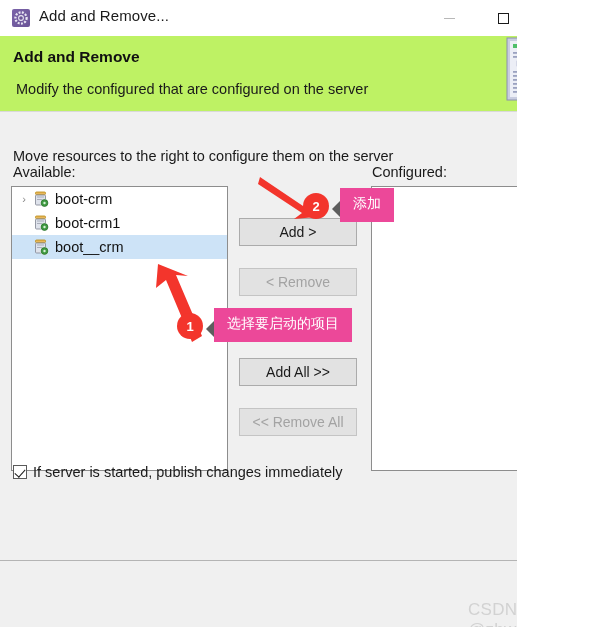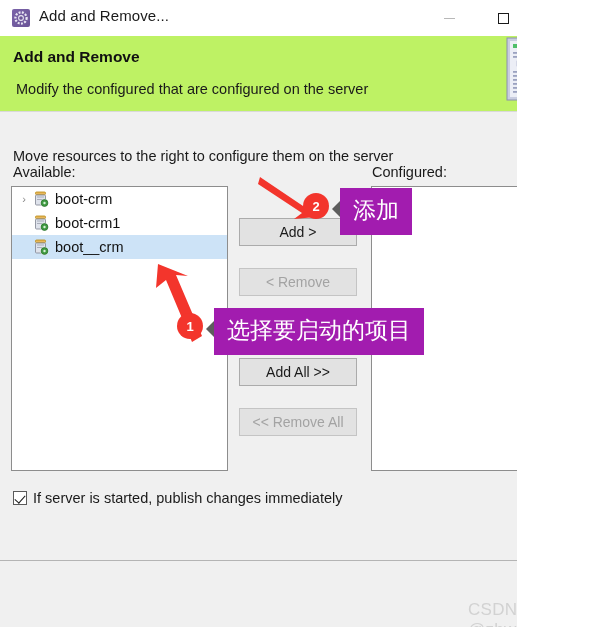--- a/index.html
+++ b/index.html
@@ -130,21 +130,21 @@
     text-align: right;
   }
   .btn.disabled { color: #a3a3a3; border-color: #c4c4c4; background: #e2e2e2; }
   .btn.add { top: 106px; }
   .btn.remove { top: 156px; }
   .btn.addall { top: 246px; }
   .btn.removeall { top: 296px; }
 
   
   .checkrow {
-    position: absolute; left: 13px; top: 378px;
+    position: absolute; left: 13px; top: 352px;
     display: flex; align-items: center;
   }
   .checkbox {
     width: 14px; height: 14px; border: 1px solid #5a5a5a;
     background: #ffffff; position: relative; flex: none; margin-right: 6px;
   }
   .checkbox:after {
     content: ""; position: absolute; left: 3px; top: 1px;
     width: 5px; height: 9px;
     border-right: 1.6px solid #1a1a1a; border-bottom: 1.6px solid #1a1a1a;
@@ -167,22 +167,22 @@
     position: absolute; width: 26px; height: 26px; border-radius: 50%;
     background: #f3352c;
     color: #ffffff; font-size: 13px; font-weight: bold;
     display: flex; align-items: center; justify-content: center;
     z-index: 30;
   }
   .anno-badge.one { left: 177px; top: 313px; }
   .anno-badge.two { left: 303px; top: 193px; }
 
   .tip {
-    position: absolute; background: #a21caf; color: #ffffff;
-    font-size: 23px; padding: 7px 13px 9px 13px;
+    position: absolute; background: #ec4899; color: #ffffff;
+    font-size: 14px; padding: 7px 13px 9px 13px;
     z-index: 29; white-space: nowrap;
     font-family: Liberation Mono, monospace;
   }
   .tip:before {
     content: ""; position: absolute; left: -8px; top: 13px;
     border-top: 8px solid transparent;
     border-bottom: 8px solid transparent;
     border-right: 8px solid #5d5d5d;
   }
   .tip.one { left: 214px; top: 308px; }

